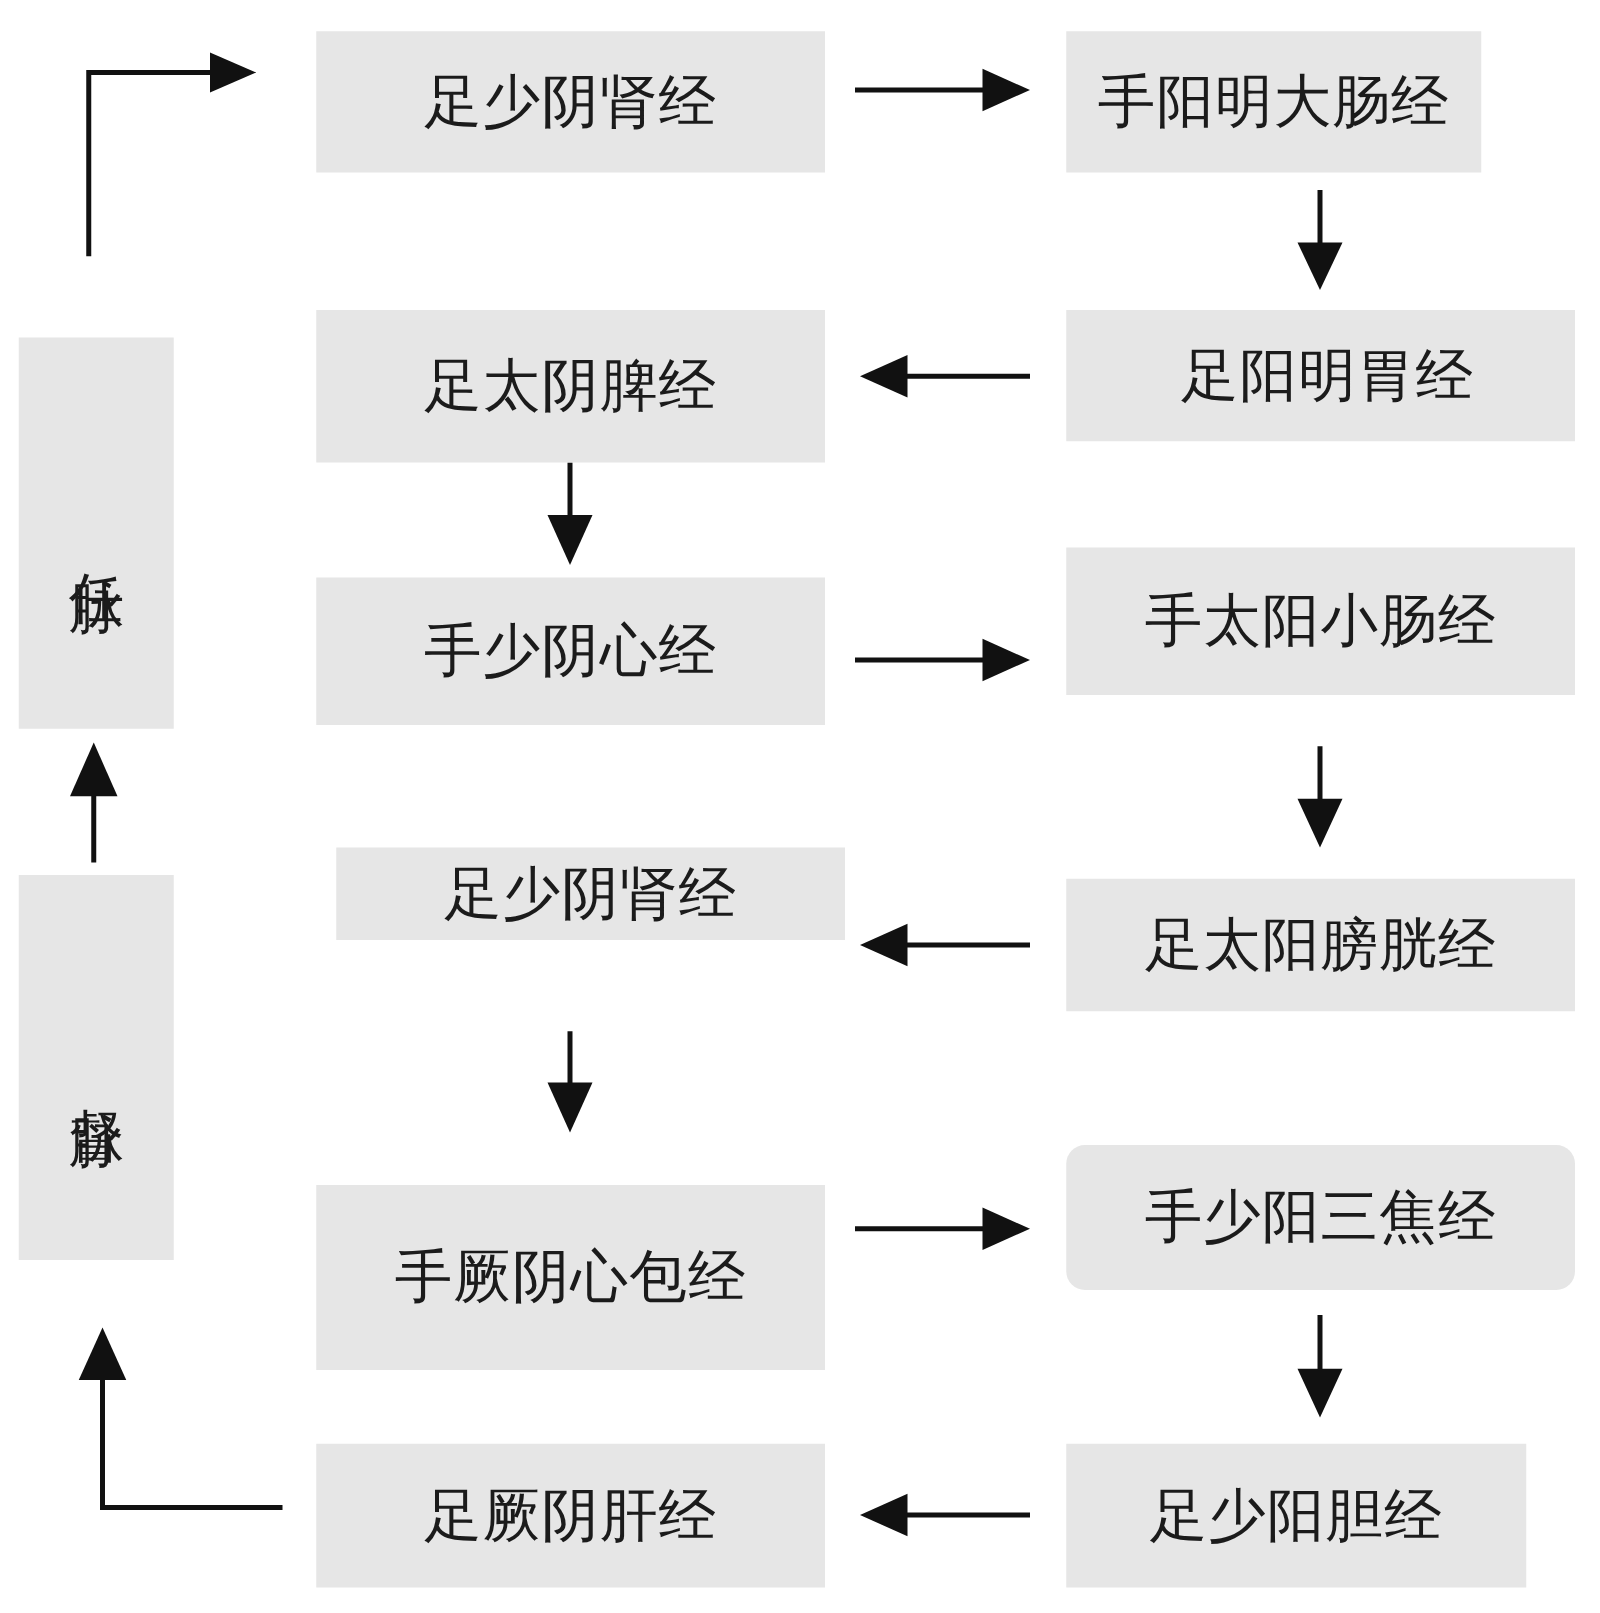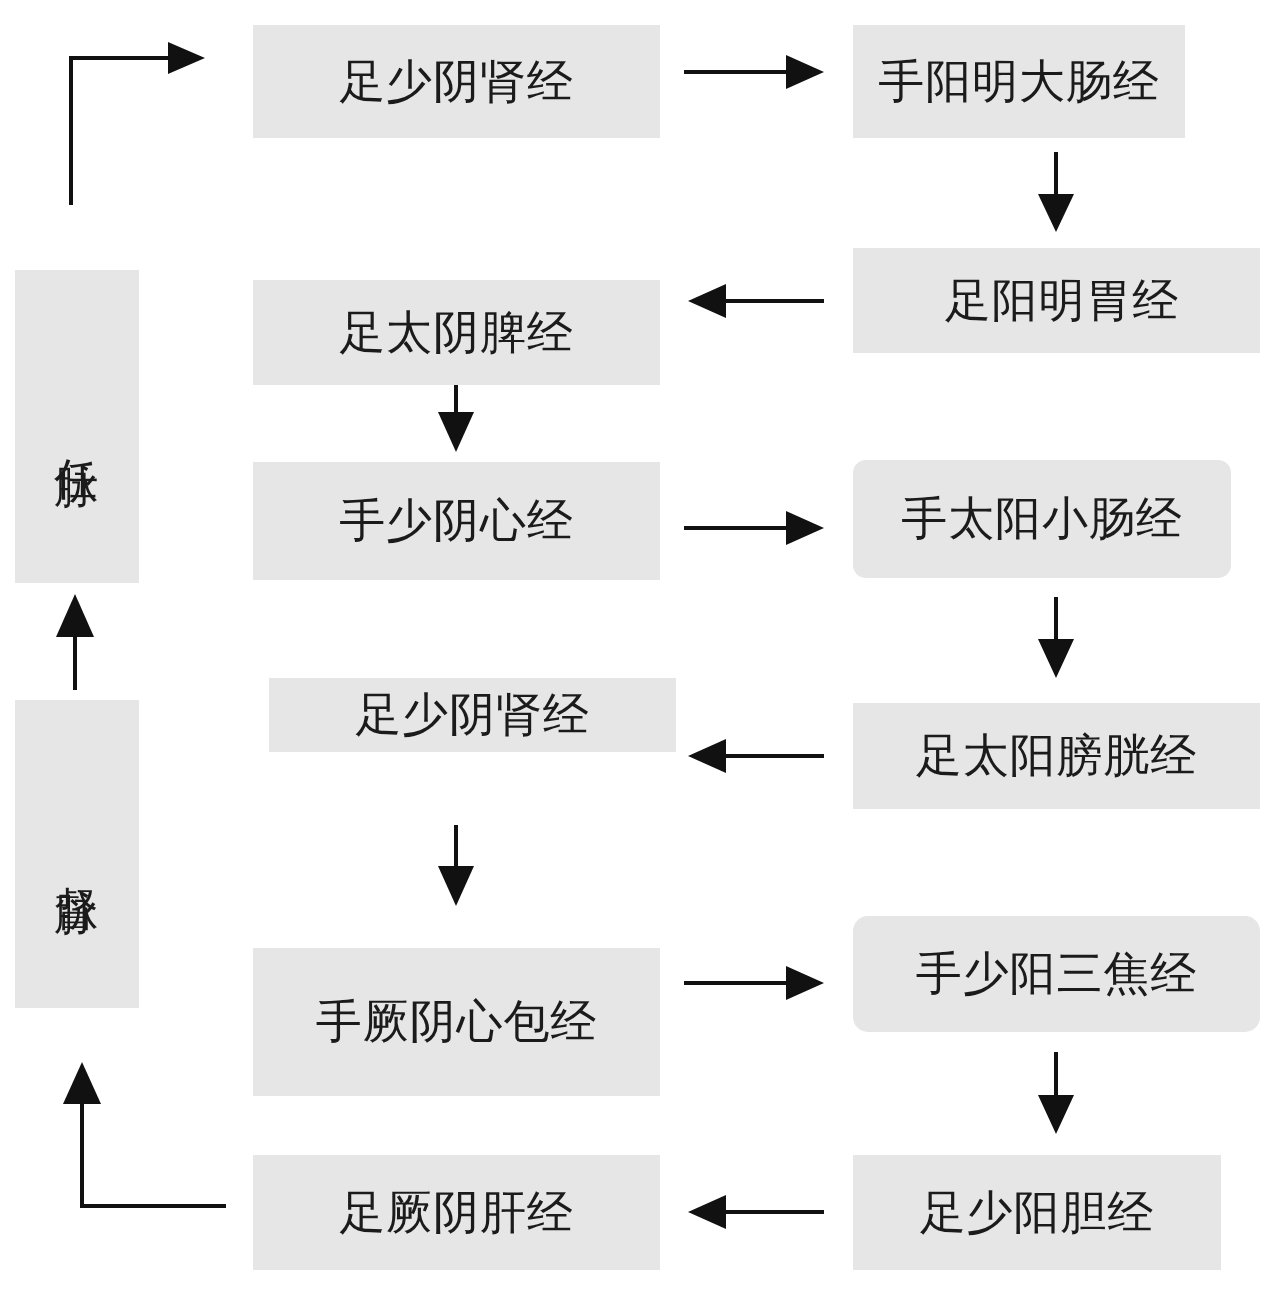--- a/index.html
+++ b/index.html
@@ -149,21 +149,21 @@
   </div>
 
   <div class="node v" style="left:15px; top:700px; width:124px; height:308px;">
     <span class="node-label">督脉</span>
   </div>
 
   <div class="node h" style="left:253px; top:25px; width:407px; height:113px;">
     <span class="node-label">足少阴肾经</span>
   </div>
 
-  <div class="node h" style="left:253px; top:248px; width:407px; height:105px;margin-top:32px;">
+  <div class="node h" style="left:253px; top:248px; width:407px; height:122px;">
     <span class="node-label">足太阴脾经</span>
   </div>
 
   <div class="node h" style="left:253px; top:462px; width:407px; height:118px;">
     <span class="node-label">手少阴心经</span>
   </div>
 
   <div class="node h" style="left:253px; top:678px; width:407px; height:74px;margin-left:16px;">
     <span class="node-label">足少阴肾经</span>
   </div>
@@ -177,21 +177,21 @@
   </div>
 
   <div class="node h" style="left:853px; top:25px; width:332px; height:113px;">
     <span class="node-label">手阳明大肠经</span>
   </div>
 
   <div class="node h" style="left:853px; top:248px; width:407px; height:105px;padding-left:11px;">
     <span class="node-label">足阳明胃经</span>
   </div>
 
-  <div class="node h" style="left:853px; top:460px; width:378px; height:118px;border-radius:13px;">
+  <div class="node h" style="left:853px; top:438px; width:407px; height:118px;">
     <span class="node-label">手太阳小肠经</span>
   </div>
 
   <div class="node h" style="left:853px; top:703px; width:407px; height:106px;">
     <span class="node-label">足太阳膀胱经</span>
   </div>
 
   <div class="node h" style="left:853px; top:916px; width:407px; height:116px;border-radius:15px;">
     <span class="node-label">手少阳三焦经</span>
   </div>

